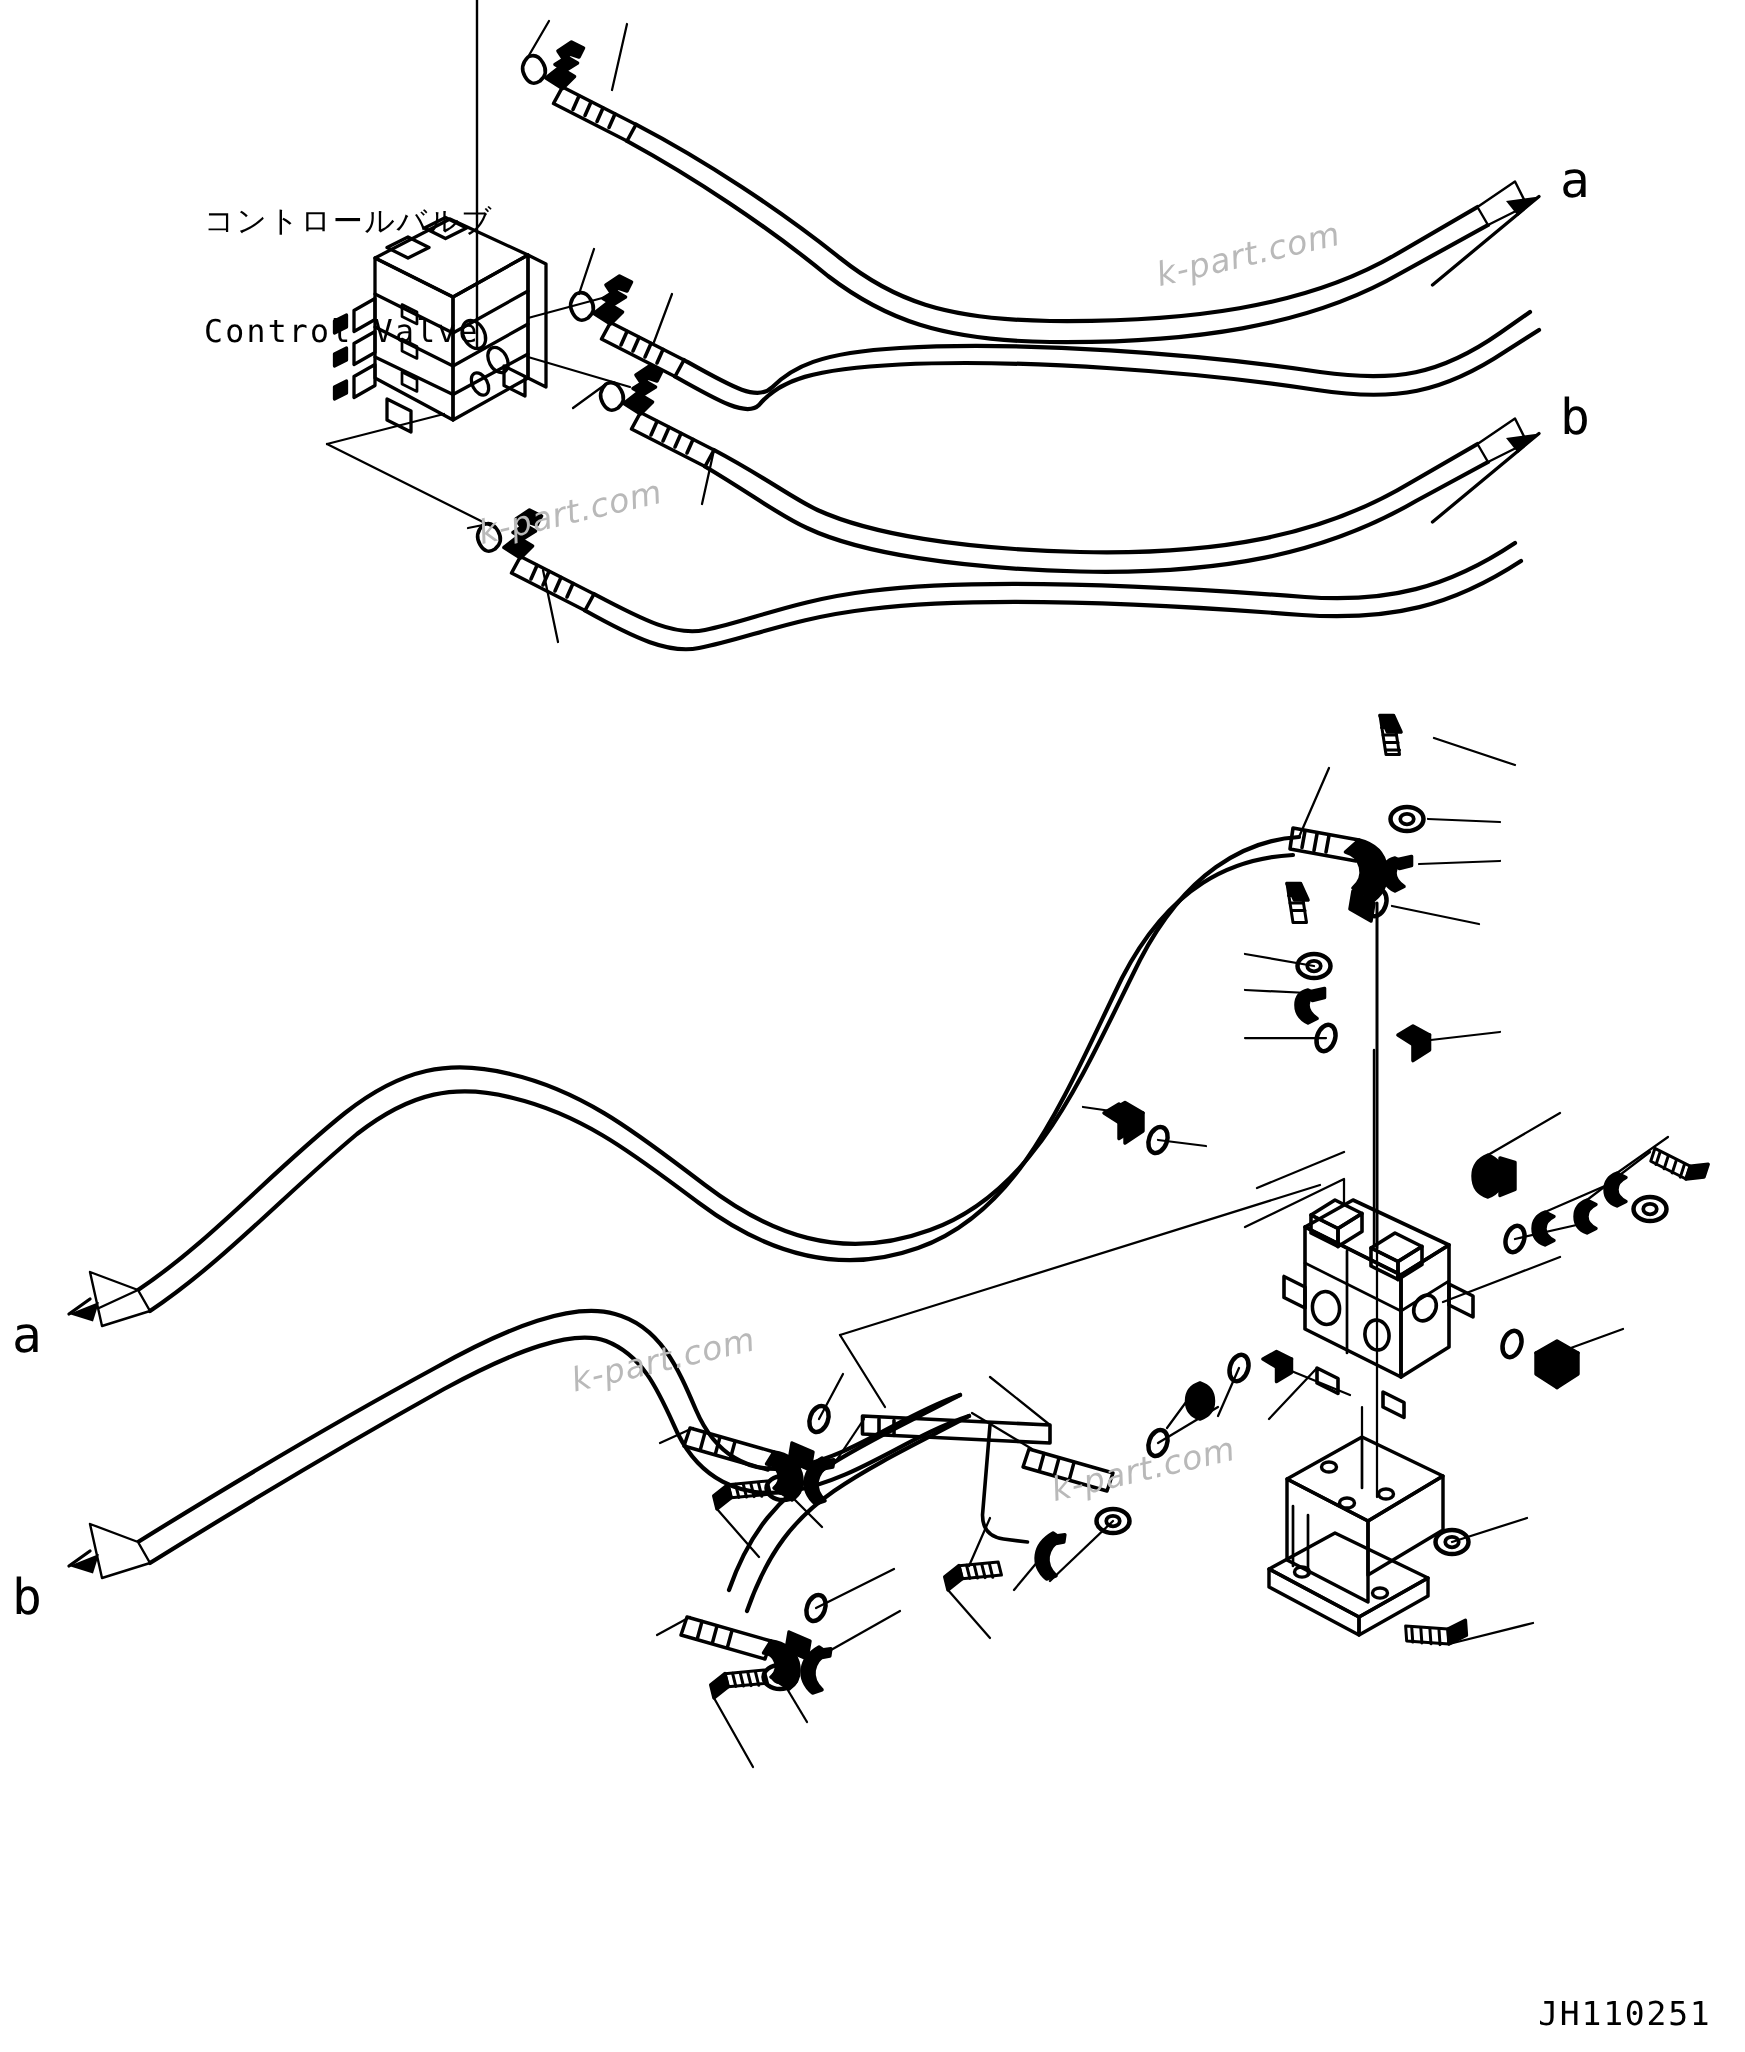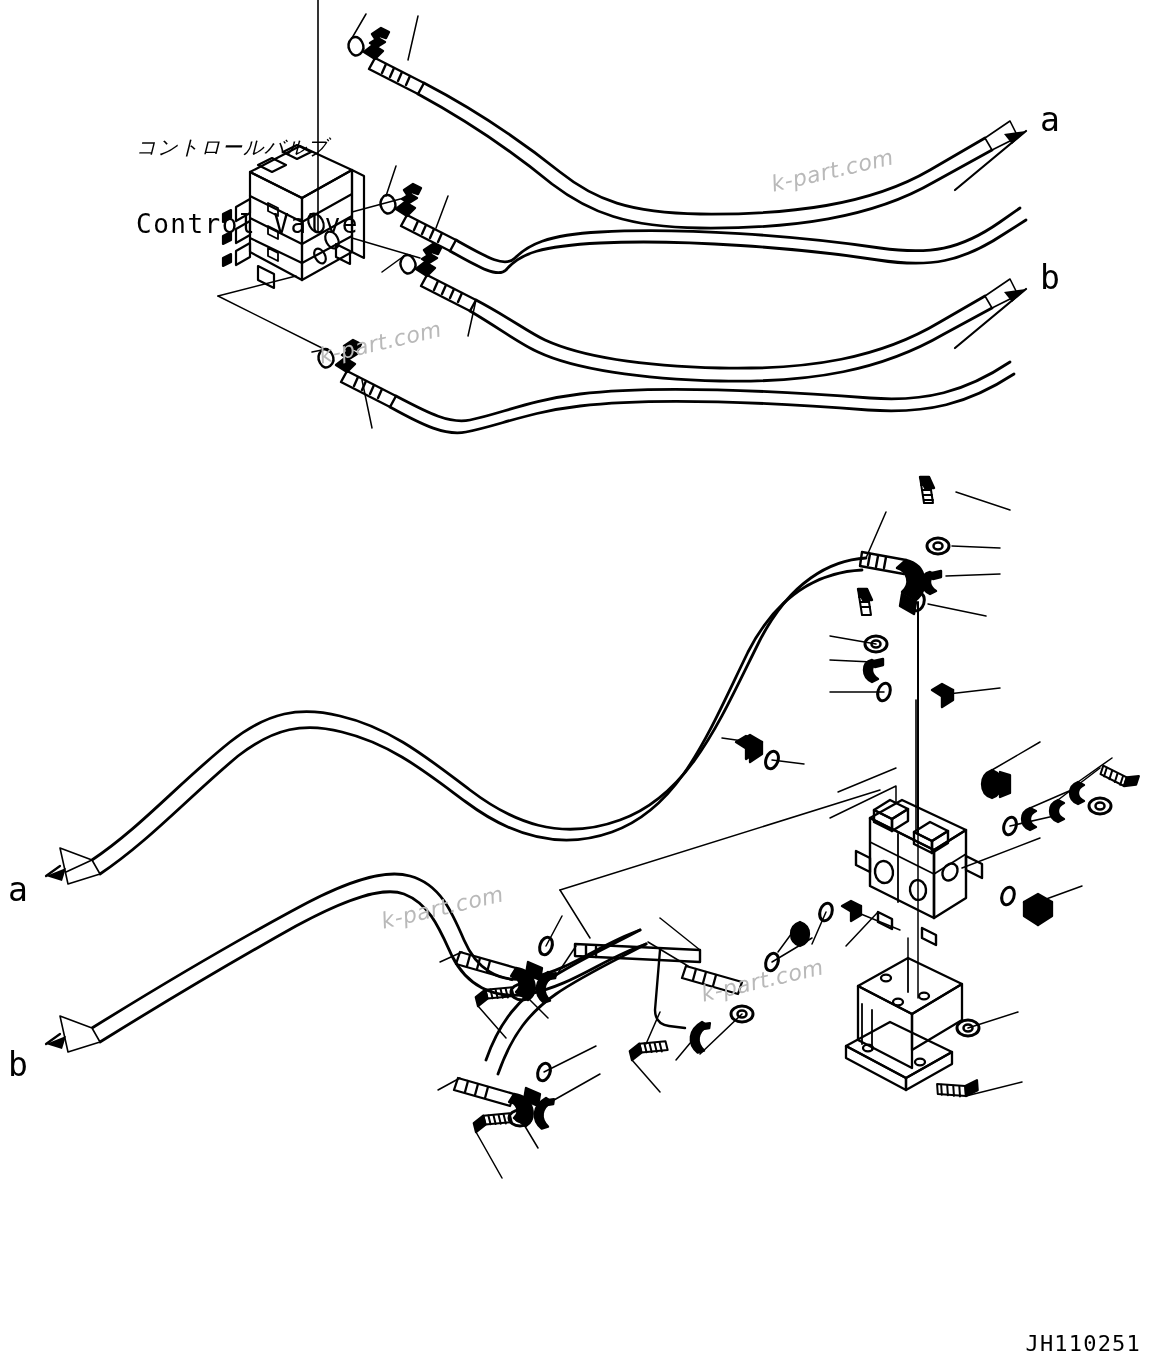--- a/index.html
+++ b/index.html
@@ -25,22 +25,22 @@
     position:absolute;
     color:#000;
     white-space:pre;
     line-height:1.18;
   }
   #cv-label{
     left:136px; top:86px;
     font-size:21px;
     letter-spacing:0.5px;
   }
-  #cv-label .jp{ display:block; font-size:20px; letter-spacing:1px;font-style:italic;}
-  #cv-label .en{ display:block; font-size:26px; letter-spacing:1.5px;text-align:right;}
+  #cv-label .jp{ display:block; font-size:20px; letter-spacing:1px;}
+  #cv-label .en{ display:block; font-size:21px; letter-spacing:1.5px;}
   .ref{
     position:absolute;
     font-size:33px;
     font-weight:400;
     color:#000;
     font-family:"DejaVu Sans Mono","Liberation Mono",monospace;
   }
   #ref-a-right{ left:1040px; top:100px; }
   #ref-b-right{ left:1040px; top:258px; }
   #ref-a-left { left:8px;    top:870px; }

